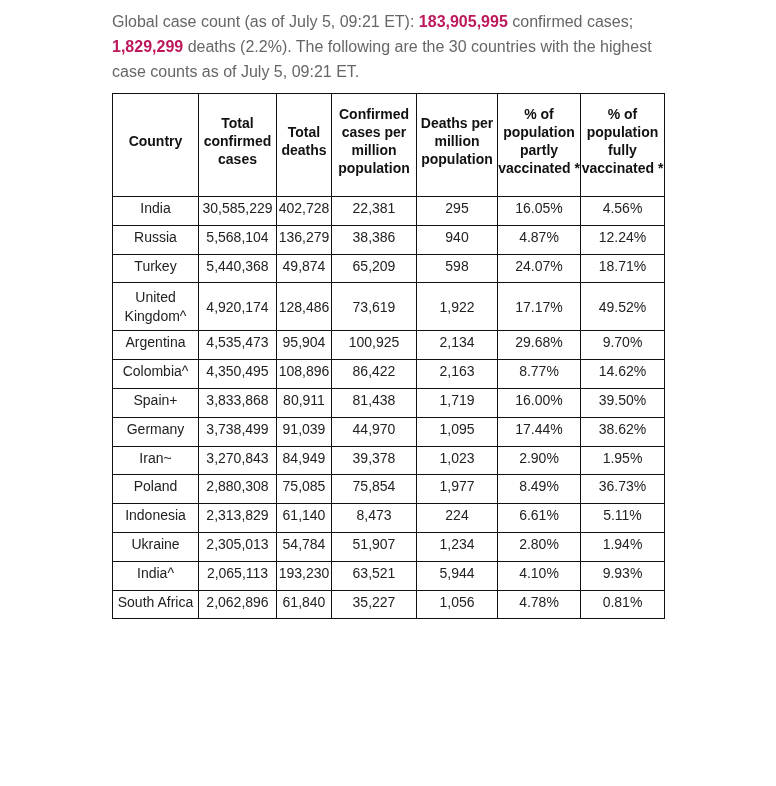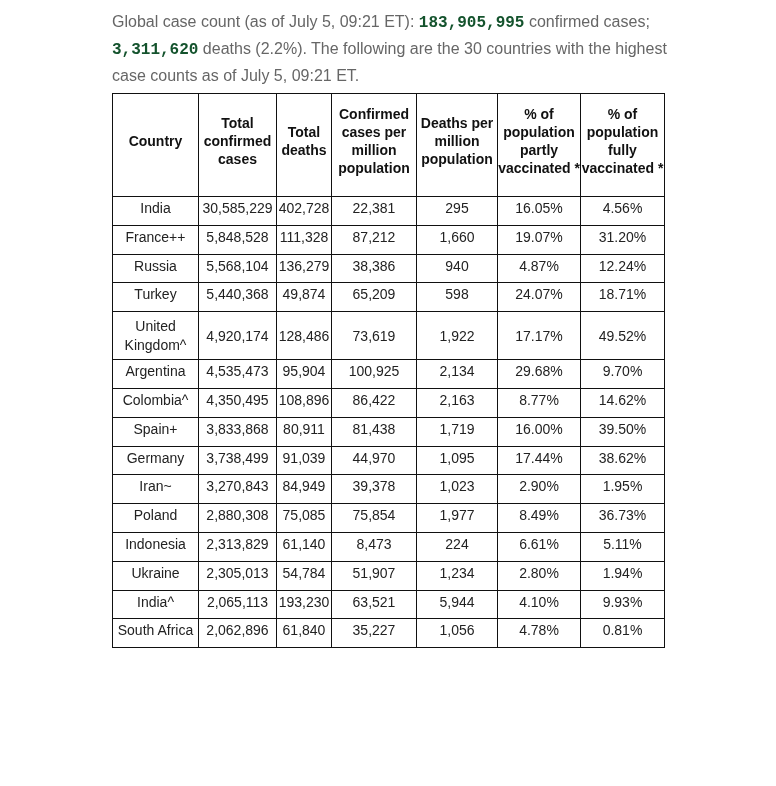--- a/index.html
+++ b/index.html
@@ -1,35 +1,35 @@
 <!DOCTYPE html>
 <html><head>
 <meta charset="utf-8">
 <style>
   html, body { margin: 0; padding: 0; background: #ffffff; }
   body { width: 776px; height: 786px; position: relative; overflow: hidden;
          font-family: "Liberation Sans", sans-serif; }
   .intro { position: absolute; left: 112px; top: 9px; width: 560px;
            font-size: 16px; line-height: 25px; color: #666666; margin: 0; }
-  .intro b { color: #14532d; font-weight: bold; font-family: Liberation Mono, monospace; }
+  .intro b { color: #be185d; font-weight: bold; }
   table { position: absolute; left: 112px; top: 93px; border-collapse: collapse;
           font-size: 14px; color: #222222; }
   th, td { border: 1px solid #111111; padding: 0; text-align: center; vertical-align: top; }
   th { font-weight: bold; color: #111111; vertical-align: middle; line-height: 18px; height: 102px; }
   th .inner { padding-bottom: 8px; }
   td { height: 28.8px; line-height: 18px; padding-top: 2px; box-sizing: border-box; }
   tr.tall td { height: 48px; vertical-align: middle; padding-top: 0; }
   tr.tall td.country { line-height: 19px; }
   col.c0 { width: 86px; } col.c1 { width: 78px; } col.c2 { width: 55px; }
   col.c3 { width: 85px; } col.c4 { width: 81px; } col.c5 { width: 83px; } col.c6 { width: 84px; }
 </style>
 </head>
 <body>
 
-<p class="intro"><span>Global case count (as of July 5, 09:21 ET): </span><b>183,905,995</b><span> confirmed cases; </span><b>3,311,620</b><span> deaths (2.2%). The following are the 30 countries with the highest case counts as of July 5, 09:21 ET.</span></p>
+<p class="intro"><span>Global case count (as of July 5, 09:21 ET): </span><b>183,905,995</b><span> confirmed cases; </span><b>1,829,299</b><span> deaths (2.2%). The following are the 30 countries with the highest case counts as of July 5, 09:21 ET.</span></p>
 
 <table>
   <colgroup>
     <col class="c0">
       <col class="c1">
       <col class="c2">
       <col class="c3">
       <col class="c4">
       <col class="c5">
       <col class="c6">
@@ -61,29 +61,20 @@
   </thead>
   <tbody id="tbody">
       <tr>
         <td class="country">India</td>
         <td>30,585,229</td>
         <td>402,728</td>
         <td>22,381</td>
         <td>295</td>
         <td>16.05%</td>
         <td>4.56%</td>
-      </tr>
-      <tr>
-        <td class="country">France++</td>
-        <td>5,848,528</td>
-        <td>111,328</td>
-        <td>87,212</td>
-        <td>1,660</td>
-        <td>19.07%</td>
-        <td>31.20%</td>
       </tr>
       <tr>
         <td class="country">Russia</td>
         <td>5,568,104</td>
         <td>136,279</td>
         <td>38,386</td>
         <td>940</td>
         <td>4.87%</td>
         <td>12.24%</td>
       </tr>

